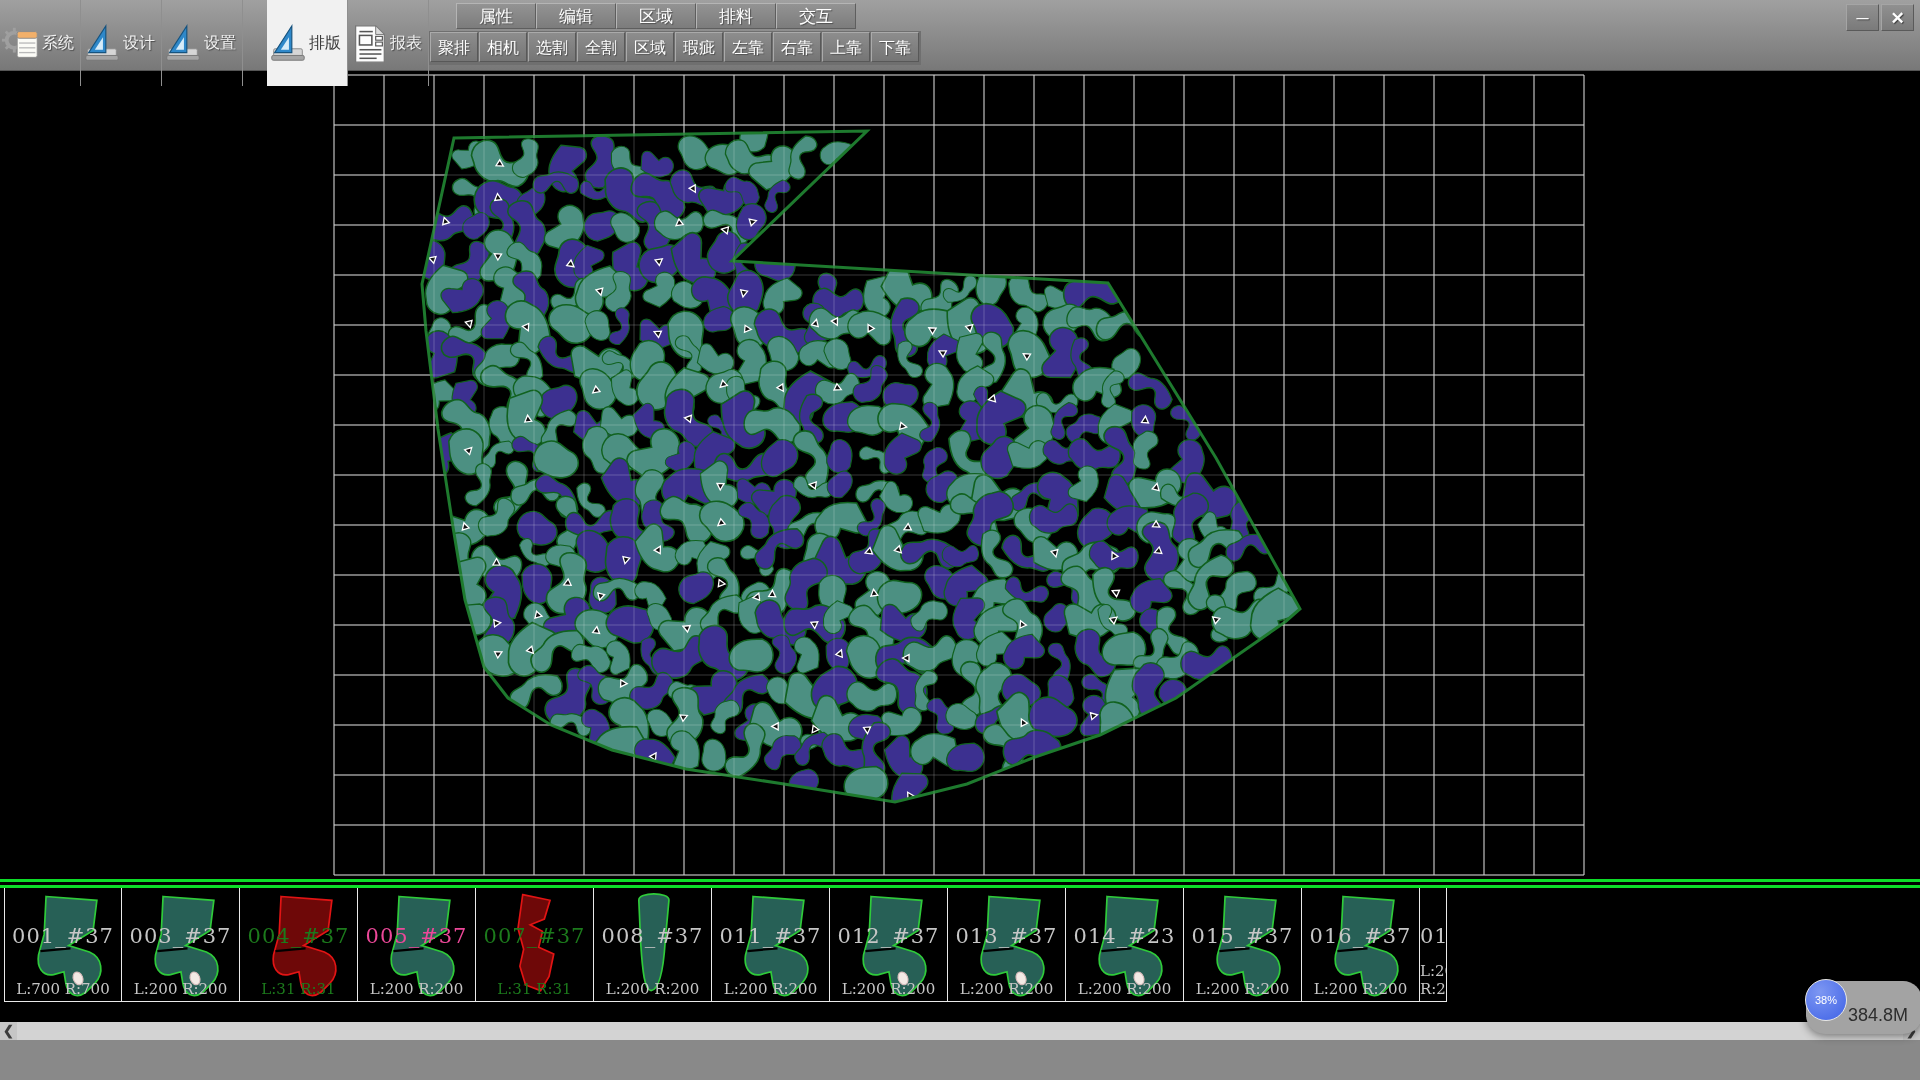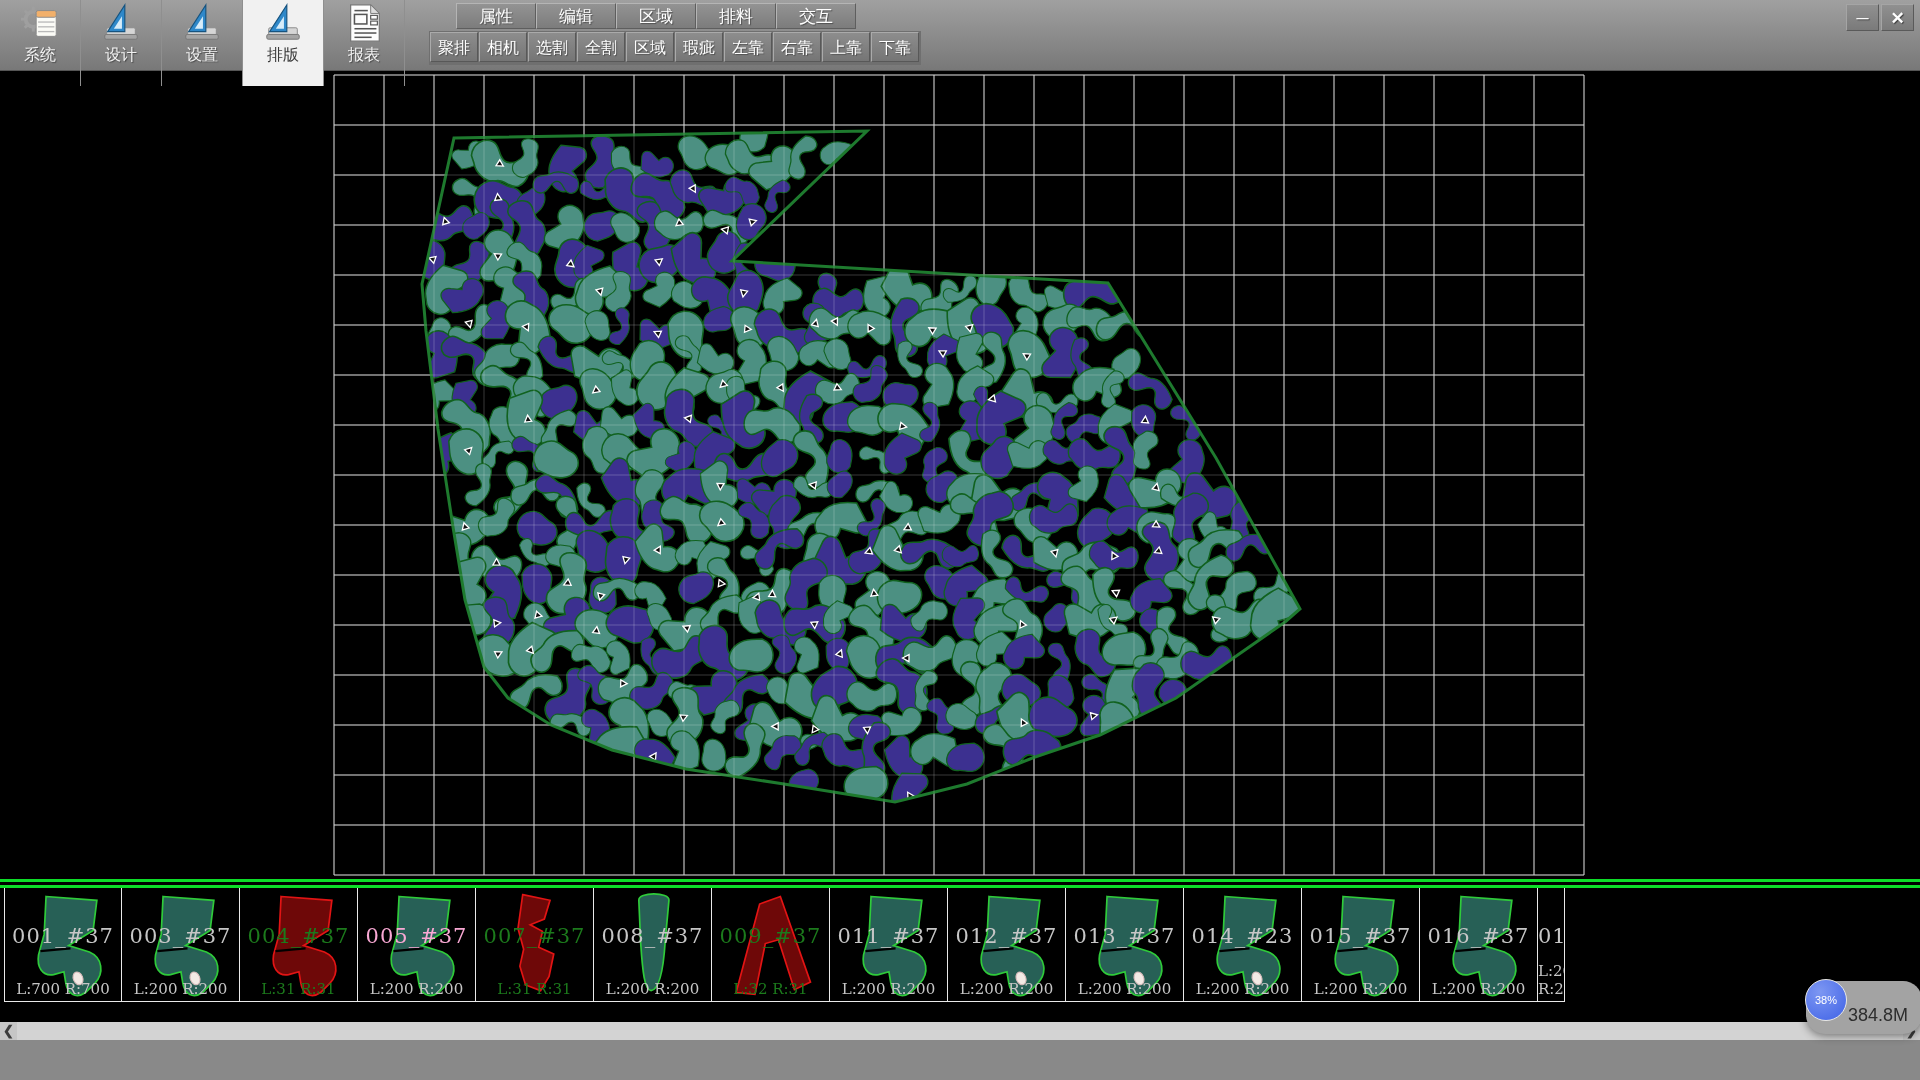--- a/index.html
+++ b/index.html
@@ -6,26 +6,26 @@
   #app{position:relative;width:1920px;height:1080px;overflow:hidden;background:#000;
        font-family:"Liberation Sans",sans-serif;-webkit-font-smoothing:antialiased;}
 
   
   #canvas-layer{position:absolute;left:0;top:0;width:1920px;height:1080px;z-index:1;}
 
   
   #toolbar{position:absolute;left:0;top:0;width:1920px;height:70px;z-index:10;
            background:linear-gradient(#a0a0a0,#787878);border-bottom:1px solid #555;}
   #mode-tabs{position:absolute;left:0;top:0;height:70px;display:flex;}
-  .mode{width:80px;height:86px;display:flex;flex-direction:column;align-items:center;
+  .mode{width:80px;height:86px;display:flex;flex-direction:row;align-items:center;
         justify-content:flex-start;border-right:1px solid #8f8f8f;cursor:default;}
   .mode .micon{width:42px;height:42px;margin-top:2px;}
   .mode .micon svg{width:42px;height:42px;}
   .mode .mlabel{font-size:16px;color:#f2f2f2;text-shadow:1px 1px 1px #4a4a4a;margin-top:1px;}
-  .mode.active{background:#f1f1f1;}
+  .mode.active{background:#f1f1f1;margin-left:24px;}
   .mode.active .mlabel{color:#3a3a3a;text-shadow:none;}
 
   #menu-row{position:absolute;left:424px;top:3px;height:26px;display:flex;margin-left:32px;}
   .menu-btn{width:80px;height:26px;line-height:26px;text-align:center;font-size:17px;color:#fff;
             text-shadow:1px 1px 1px #4f4f4f;background:linear-gradient(#939393,#7c7c7c);
             border:1px solid;border-color:#b5b5b5 #5e5e5e #5e5e5e #b5b5b5;box-sizing:border-box;}
   #tool-row{position:absolute;left:429px;top:31px;height:32px;display:flex;
             background:#6f6f6f;padding:1px;}
   .tool-btn{width:48px;height:30px;line-height:30px;text-align:center;font-size:16px;color:#fff;
             text-shadow:1px 1px 1px #4f4f4f;background:linear-gradient(#8d8d8d,#757575);
@@ -695,49 +695,40 @@
           <div class="cname" style="color: rgb(28, 122, 28);">004_#37</div>
           <div class="clr" style="color: rgb(28, 122, 28);">L:31 R:31</div>
         </div>
         <div class="cell">
           <div>
             <svg width="114" height="111" viewBox="0 0 100 118">
               <path d="M32,8 L86,12 L82,44 L56,60 L78,67 C92,73 94,89 84,100 L74,110 C64,117 55,112 53,100 L51,88 L40,91 C28,93 22,83 24,70 L30,48 Z" fill="#276056" stroke="#2FCB3A" stroke-width="1.8"></path>
               <line x1="26" y1="66" x2="58" y2="63" stroke="#000" stroke-width="2.4"></line>
             </svg>
           </div>
-          <div class="cname" style="color: #f9a8d4;">005_#37</div>
+          <div class="cname" style="color: #ec4899;">005_#37</div>
           <div class="clr" style="color: rgb(198, 198, 198);">L:200 R:200</div>
         </div>
         <div class="cell">
           <div>
             <svg width="114" height="111" viewBox="0 0 100 118">
               <path d="M38,6 L67,12 L61,32 L46,38 L59,45 L55,62 L71,69 L66,93 L57,108 L41,102 L35,82 L39,64 L33,42 Z" fill="#6E0808" stroke="#E21414" stroke-width="1.8"></path>
             </svg>
           </div>
           <div class="cname" style="color: rgb(28, 122, 28);">007_#37</div>
           <div class="clr" style="color: rgb(28, 122, 28);">L:31 R:31</div>
         </div>
         <div class="cell">
           <div>
             <svg width="114" height="111" viewBox="0 0 100 118">
               <path d="M36,12 C35,3 69,3 68,12 L64,56 C62,88 57,107 49,108 C42,107 40,88 38,58 Z" fill="#276056" stroke="#2FCB3A" stroke-width="1.8"></path>
             </svg>
           </div>
           <div class="cname" style="color: rgb(198, 198, 198);">008_#37</div>
           <div class="clr" style="color: rgb(198, 198, 198);">L:200 R:200</div>
-        </div>
-        <div class="cell">
-          <div>
-            <svg width="114" height="111" viewBox="0 0 100 118">
-              <path d="M14,110 L39,16 L61,8 L93,99 L76,107 L59,54 L45,58 L34,112 Z" fill="#6E0808" stroke="#E21414" stroke-width="1.8"></path>
-            </svg>
-          </div>
-          <div class="cname" style="color: rgb(28, 122, 28);">009_#37</div>
-          <div class="clr" style="color: rgb(28, 122, 28);">L:32 R:31</div>
         </div>
         <div class="cell">
           <div>
             <svg width="114" height="111" viewBox="0 0 100 118">
               <path d="M32,8 L86,12 L82,44 L56,60 L78,67 C92,73 94,89 84,100 L74,110 C64,117 55,112 53,100 L51,88 L40,91 C28,93 22,83 24,70 L30,48 Z" fill="#276056" stroke="#2FCB3A" stroke-width="1.8"></path>
               <line x1="26" y1="66" x2="58" y2="63" stroke="#000" stroke-width="2.4"></line>
             </svg>
           </div>
           <div class="cname" style="color: rgb(198, 198, 198);">011_#37</div>
           <div class="clr" style="color: rgb(198, 198, 198);">L:200 R:200</div>

